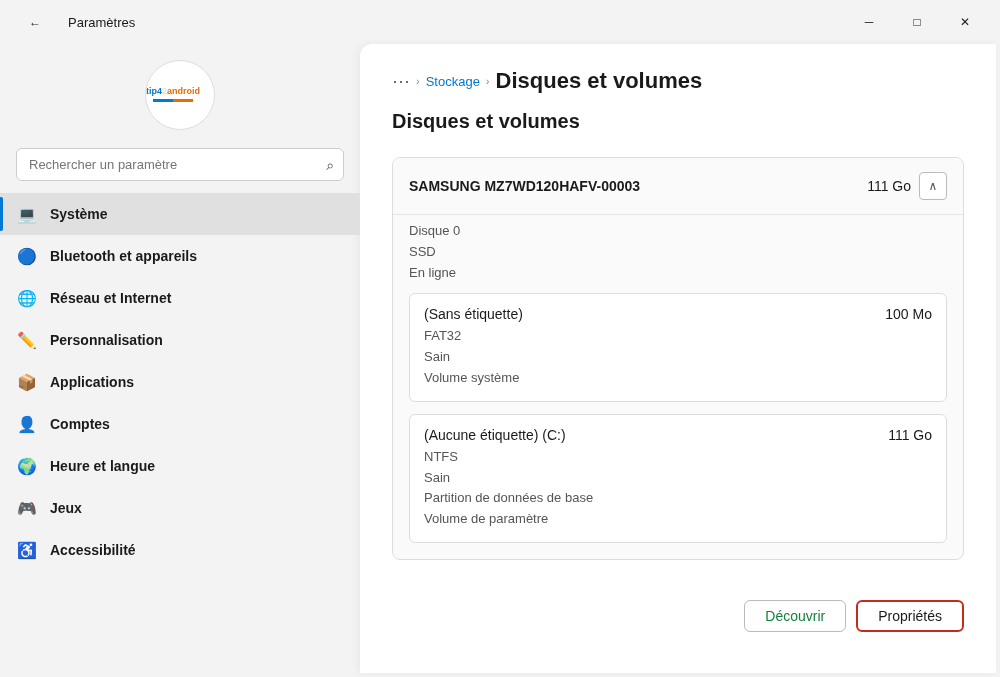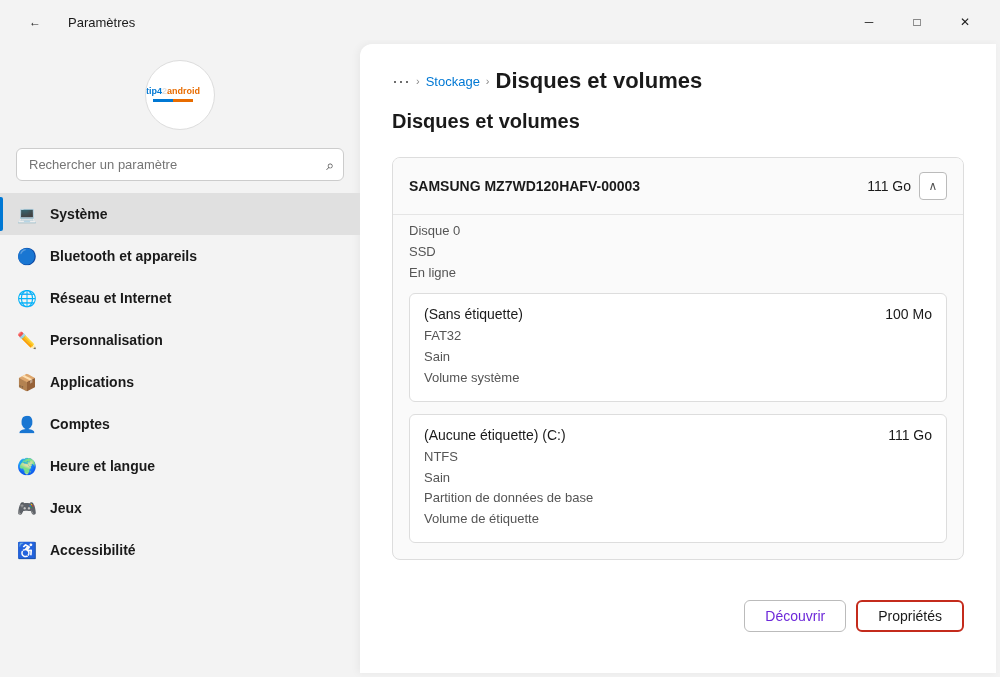--- a/index.html
+++ b/index.html
@@ -272,21 +272,21 @@
       margin-top: 24px;
       padding-top: 16px;
     }
     .btn-secondary {
       padding: 7px 20px;
       border: 1px solid #bbb;
       border-radius: 6px;
       background: white;
       font-size: 14px;
       cursor: pointer;
-      color: #6d28d9;
+      color: #15803d;
     }
     .btn-primary-outline {
       padding: 6px 20px;
       border: 2px solid #c42b1c;
       border-radius: 6px;
       background: white;
       font-size: 14px;
       cursor: pointer;
       color: #1a1a1a;
       font-weight: 500;
@@ -417,21 +417,21 @@
   </div>
           <div class="partition-card">
     <div class="partition-row">
       <span class="partition-name">(Aucune étiquette) (C:)</span>
       <span class="partition-size">111 Go</span>
     </div>
     <div class="partition-details">
       <div class="partition-detail-line">NTFS</div>
       <div class="partition-detail-line">Sain</div>
       <div class="partition-detail-line">Partition de données de base</div>
-      <div class="partition-detail-line">Volume de étiquette</div>
+      <div class="partition-detail-line">Volume de paramètre</div>
     </div>
   </div>
         </div>
     </div>
 
     <div class="bottom-actions">
       <button class="btn-secondary">Découvrir</button>
       <button class="btn-primary-outline">Propriétés</button>
     </div>
 

